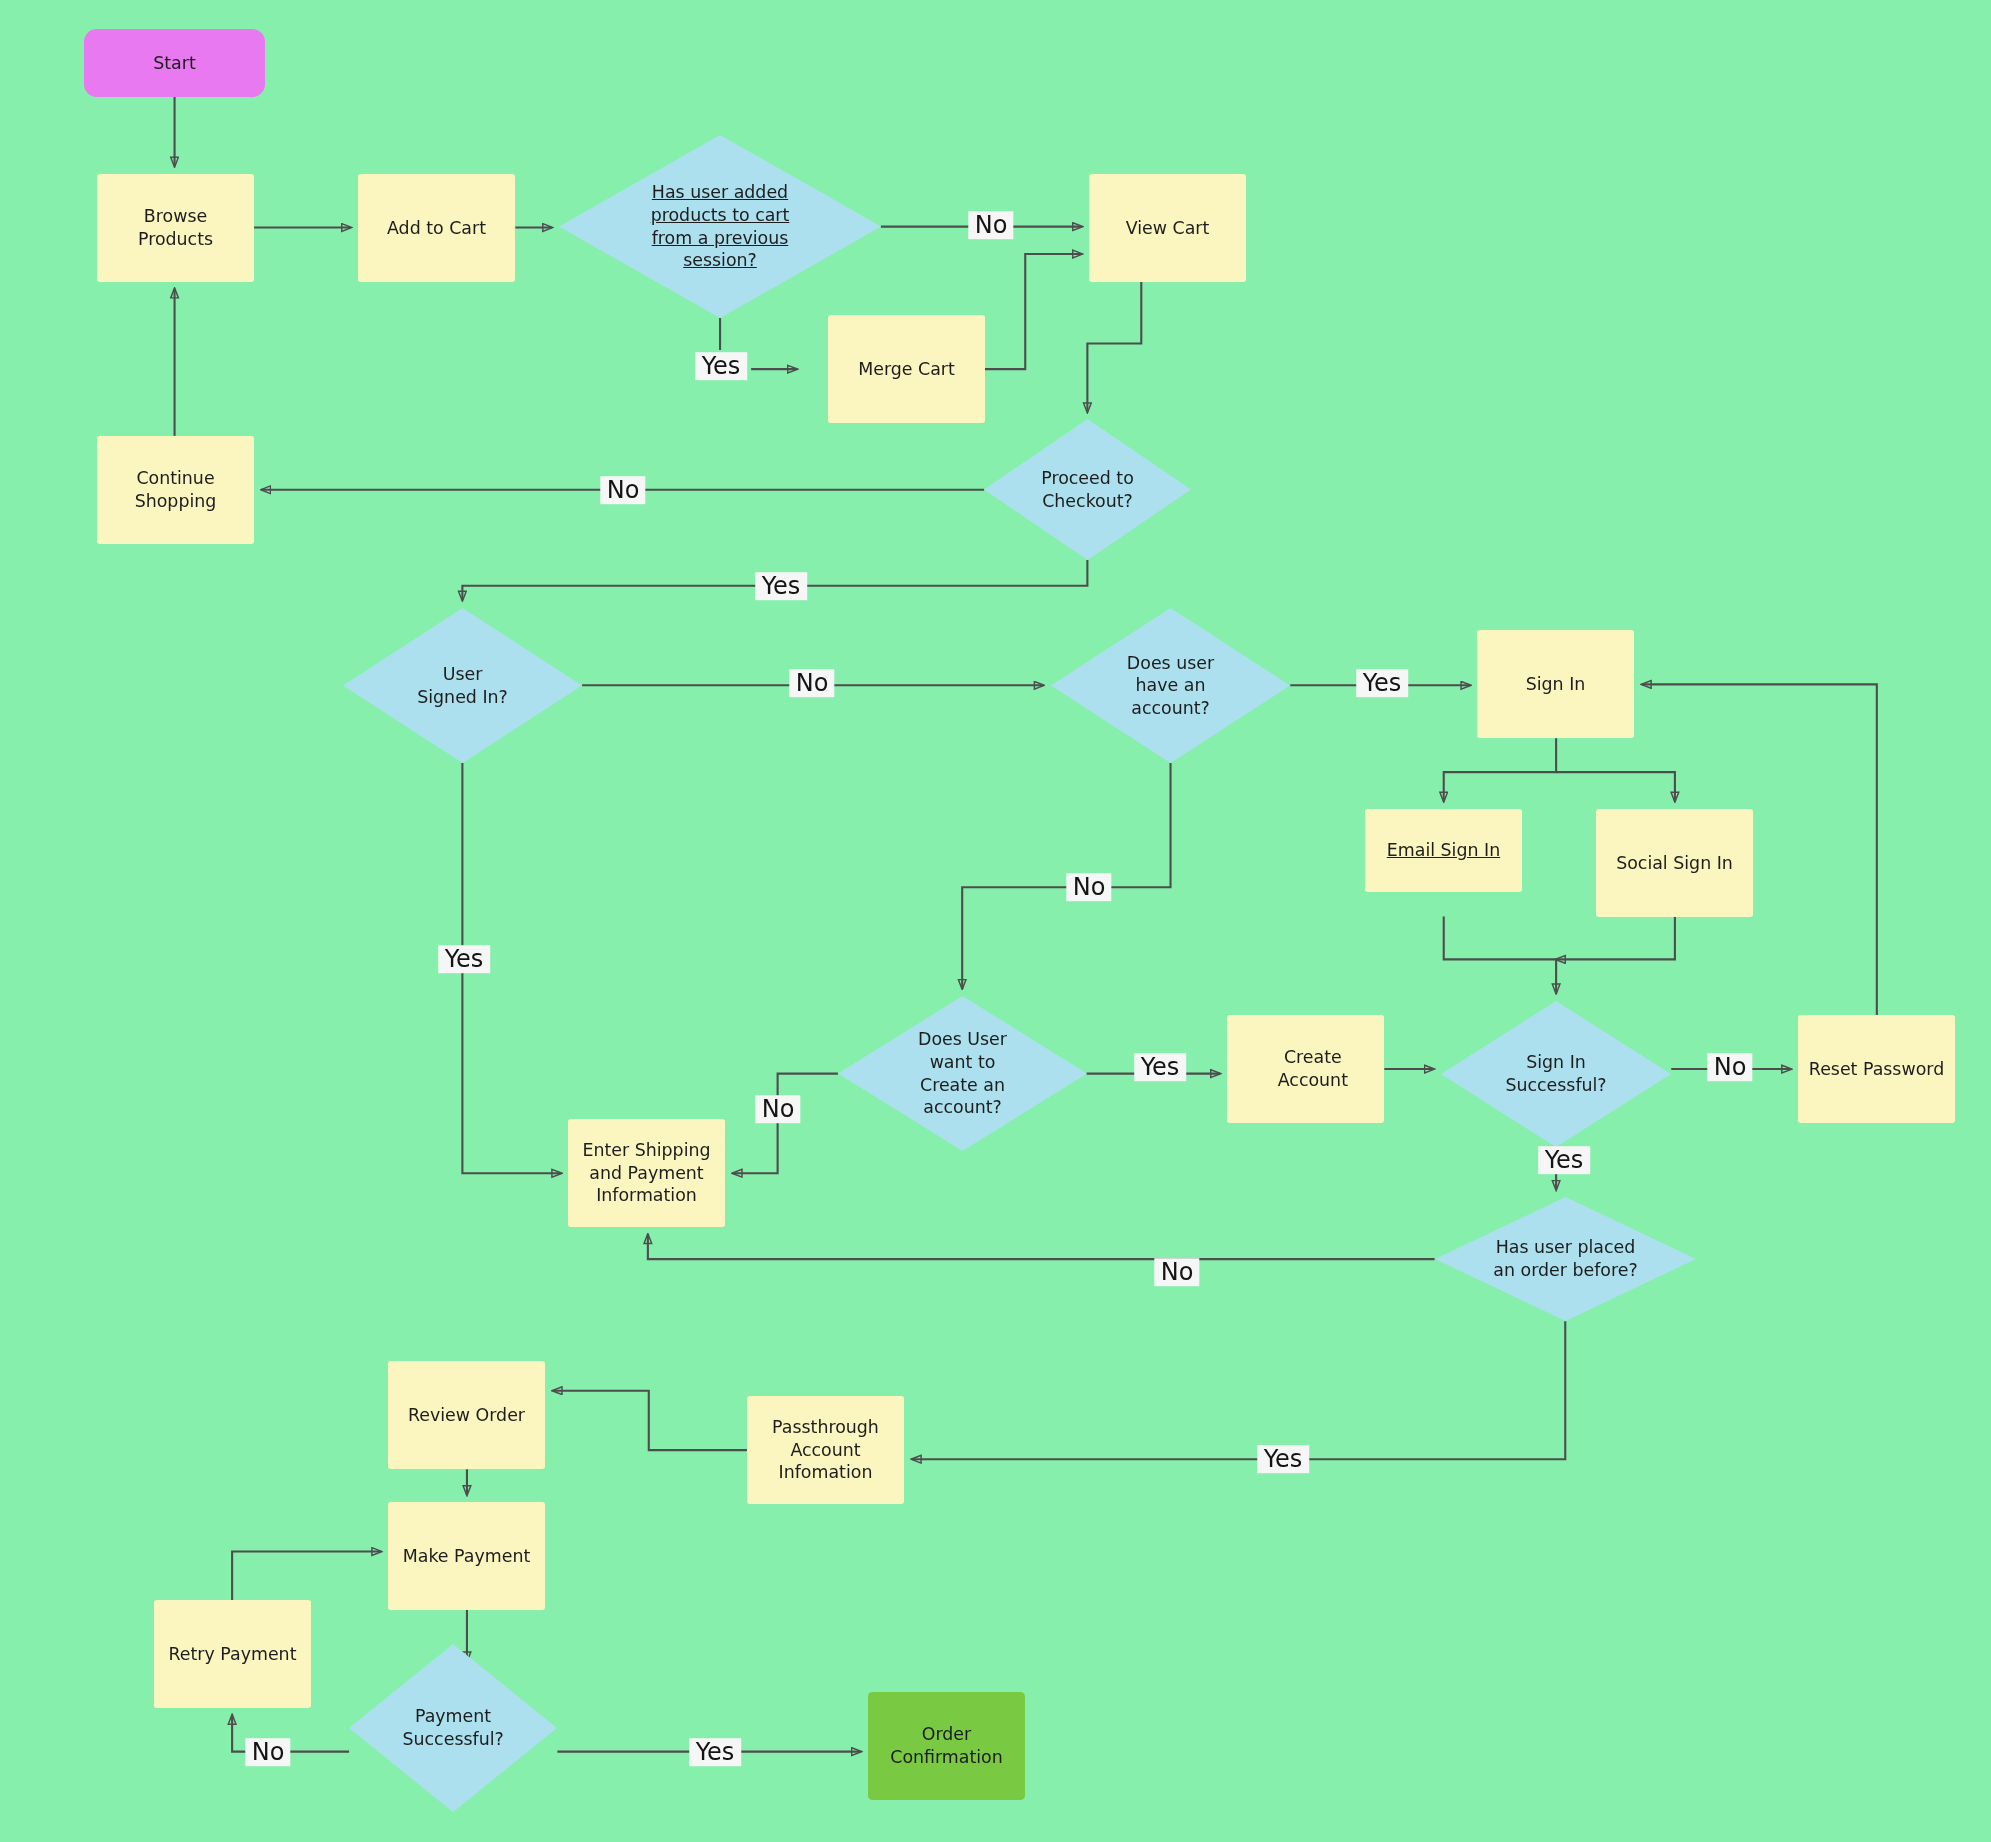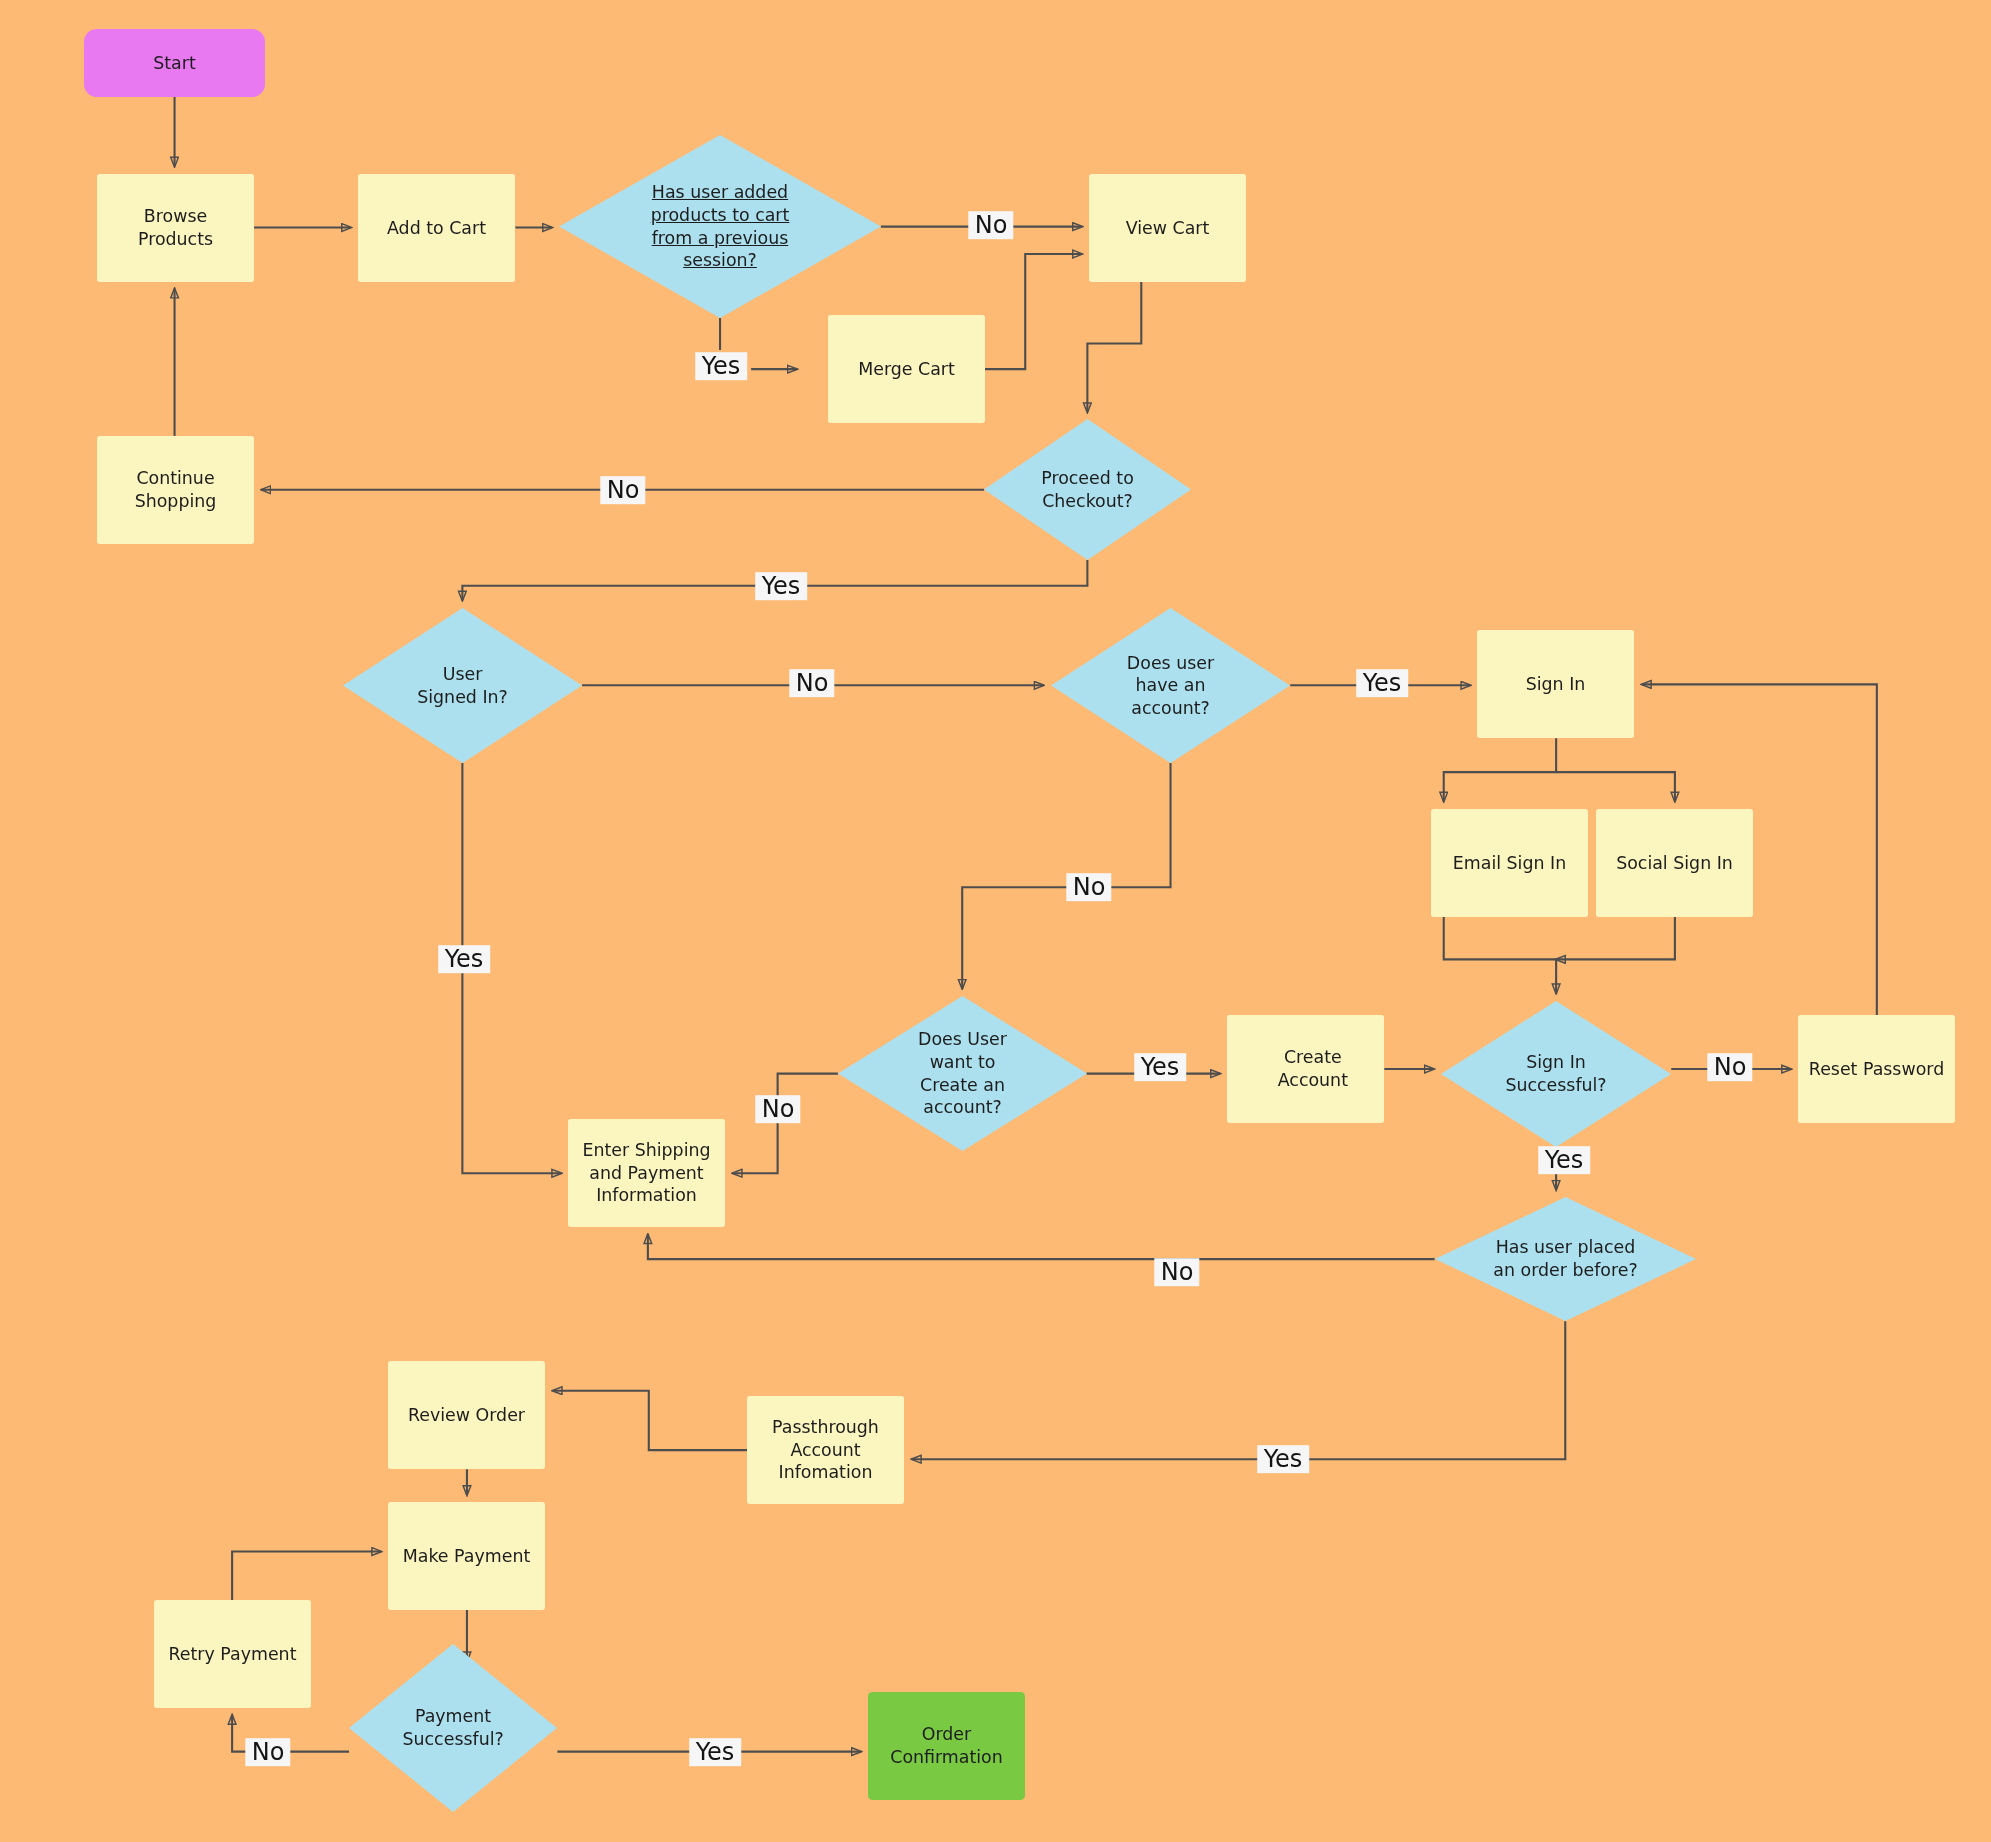--- a/index.html
+++ b/index.html
@@ -10,21 +10,21 @@
   body {
     width: 1992px;
     height: 1843px;
     font-family: "DejaVu Sans", "Liberation Sans", sans-serif;
     overflow: hidden;
   }
   #canvas {
     position: relative;
     width: 1992px;
     height: 1843px;
-    background: #fdba74;
+    background: #86efac;
   }
   svg.edges {
     position: absolute;
     left: 0;
     top: 0;
     width: 1992px;
     height: 1843px;
     pointer-events: none;
   }
   .node {
@@ -203,21 +203,21 @@
 
   <div class="node decision" style="left:1051px; top:608px; width:239px; height:155px;">
     <span class="diamond-shape"></span>
     <span class="label" style="max-width:91px;">Does user have an account?</span>
   </div>
 
   <div class="node process" style="left:1477px; top:630px; width:157px; height:108px;">
     <span class="label">Sign In</span>
   </div>
 
-  <div class="node process" style="left:1431px; top:809px; width:157px; height:108px;">
+  <div class="node process" style="left:1365px; top:809px; width:157px; height:83px;text-decoration:underline;">
     <span class="label">Email Sign In</span>
   </div>
 
   <div class="node process" style="left:1596px; top:809px; width:157px; height:108px;">
     <span class="label">Social Sign In</span>
   </div>
 
   <div class="node decision" style="left:838px; top:996px; width:249px; height:155px;">
     <span class="diamond-shape"></span>
     <span class="label" style="max-width:128px;">Does User want to Create an account?</span>

